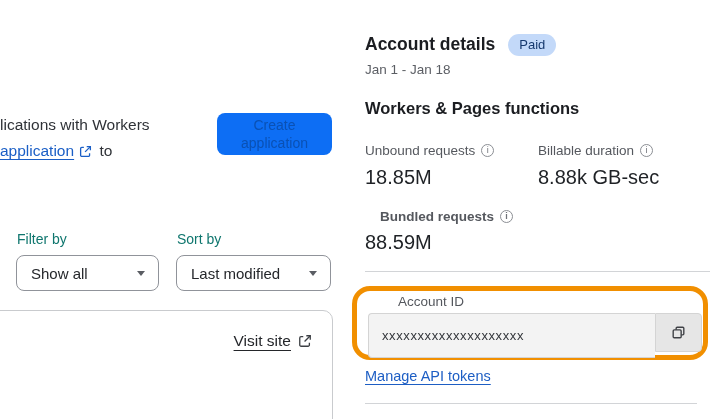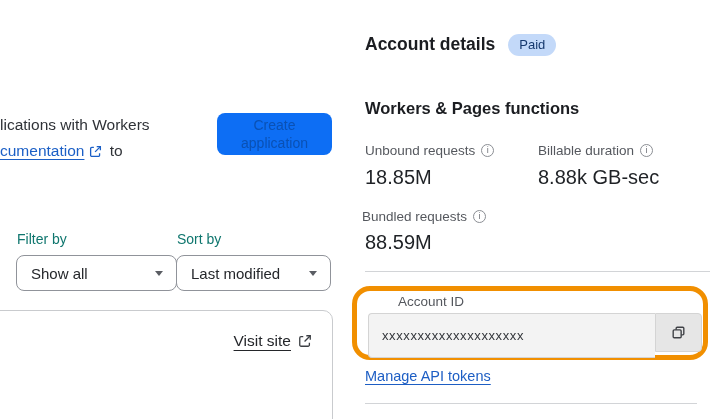--- a/index.html
+++ b/index.html
@@ -22,21 +22,21 @@
   }
   .ctl-label { position:absolute; font-size:14px; color:#0f766e; }
   .filter-label { left:17px; top:231px; }
   .sort-label { left:177px; top:231px; }
   .select {
     position:absolute; top:255px; height:36px; background:#fff;
     border:1px solid #90939a; border-radius:8px;
     display:flex; align-items:center; padding:0 14px;
     font-size:15px; color:#25272b; cursor:pointer;
   }
-  .select-filter { left:16px; width:161px; }
+  .select-filter { left:16px; width:143px; }
   .select-sort { left:176px; width:155px; }
   .caret {
     position:absolute; right:13px; top:50%; margin-top:-2px;
     width:0; height:0; border-left:4.5px solid transparent;
     border-right:4.5px solid transparent; border-top:5.5px solid #5a5d63;
   }
   .card {
     position:absolute; left:-16px; top:310px; width:349px; height:130px;
     background:#fff; border:1px solid #c9cbce; border-radius:0 10px 0 0;
   }
@@ -79,21 +79,21 @@
   }
   .manage-link { position:absolute; left:365px; top:368px; font-size:14.5px; color:#1d5ec4; text-decoration:underline; text-underline-offset:3px; cursor:pointer; }
 </style>
 </head>
 <body>
 
 <div class="frame">
 
   <div class="intro">
     <div><span>lications with Workers</span></div>
-    <div><a class="doclink">cumentation</a><span class="ext-icon" style="color:#1b5fc6;"><svg width="13" height="13" viewBox="0 0 16 16" fill="none" stroke="currentColor" stroke-width="1.6">
+    <div><a class="doclink">application</a><span class="ext-icon" style="color:#1b5fc6;"><svg width="13" height="13" viewBox="0 0 16 16" fill="none" stroke="currentColor" stroke-width="1.6">
             <path d="M6 3H3.5A1.5 1.5 0 0 0 2 4.5v8A1.5 1.5 0 0 0 3.5 14h8a1.5 1.5 0 0 0 1.5-1.5V10"></path>
             <path d="M9.5 2H14v4.5"></path>
             <path d="M14 2L7.5 8.5"></path>
           </svg></span><span> to</span></div>
   </div>
 
   <button class="create-btn">Create application</button>
 
   <div class="ctl-label filter-label">Filter by</div>
   <div class="select select-filter">
@@ -117,35 +117,36 @@
             <path d="M14 2L7.5 8.5"></path>
           </svg>
         </span>
     </div>
   </div>
 
   <div class="acct-header">
     <span class="acct-title">Account details</span>
     <span class="badge">Paid</span>
   </div>
+  <div class="date-range">Jan 1 - Jan 18</div>
   <div class="section-title">Workers &amp; Pages functions</div>
 
   <div class="stat-label" style="left:365px; top:143px;">
     <span>Unbound requests</span>
     <span class="info">i</span>
   </div>
   <div class="stat-value" style="left:365px; top:166px;">18.85M</div>
 
   <div class="stat-label" style="left:538px; top:143px;">
     <span>Billable duration</span>
     <span class="info">i</span>
   </div>
   <div class="stat-value" style="left:538px; top:166px;">8.88k GB-sec</div>
 
-  <div class="stat-label" style="left:362px; top:209px;">
+  <div class="stat-label" style="left:380px; top:209px;font-weight:bold;">
     <span>Bundled requests</span>
     <span class="info">i</span>
   </div>
   <div class="stat-value" style="left:365px; top:231px;">88.59M</div>
 
   <div class="divider divider-1"></div>
 
   <div class="highlight"></div>
 
   <div class="acct-id-label">Account ID</div>

